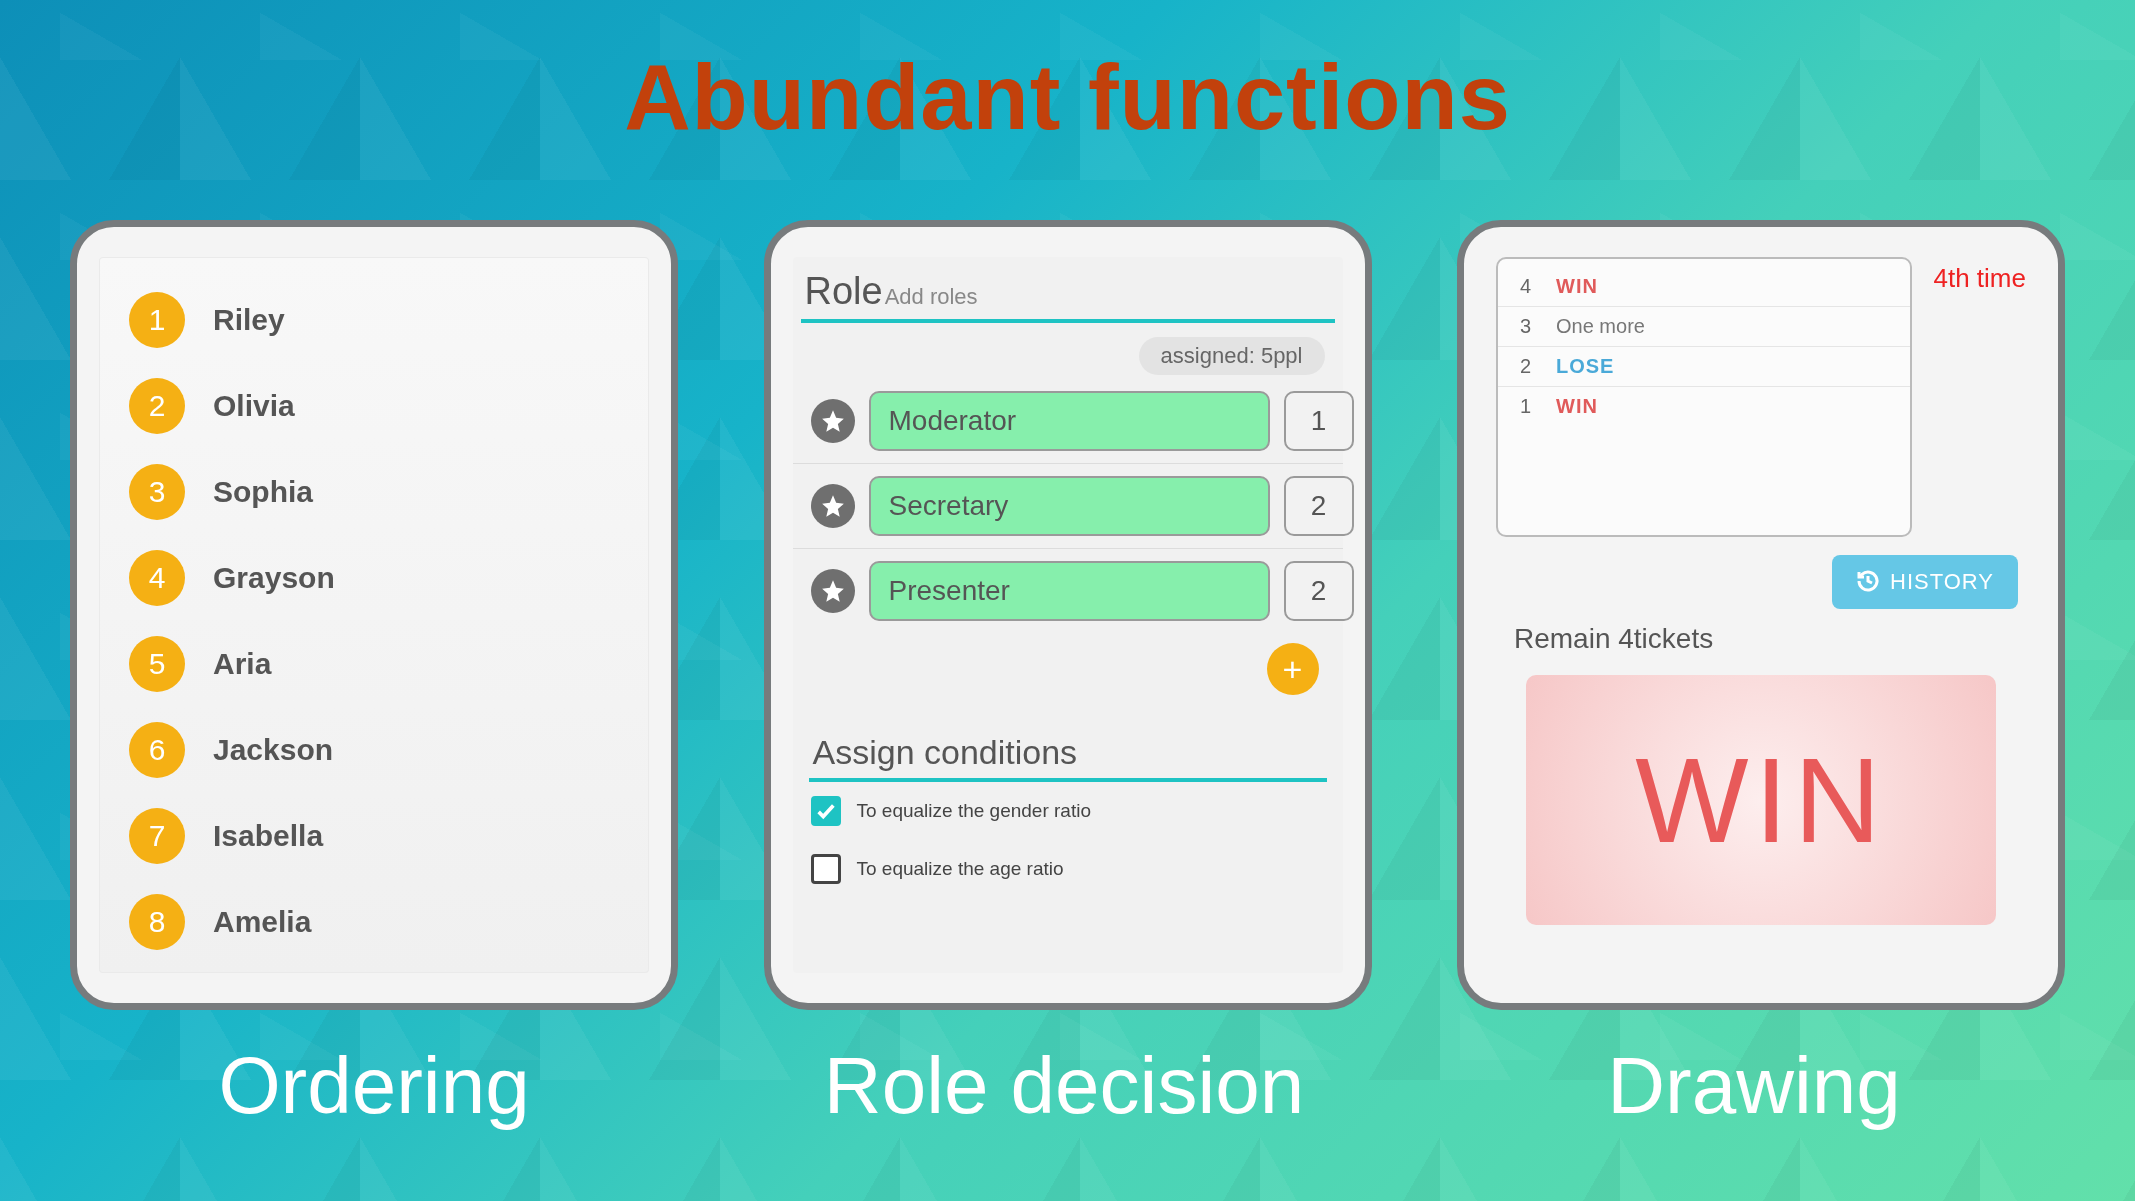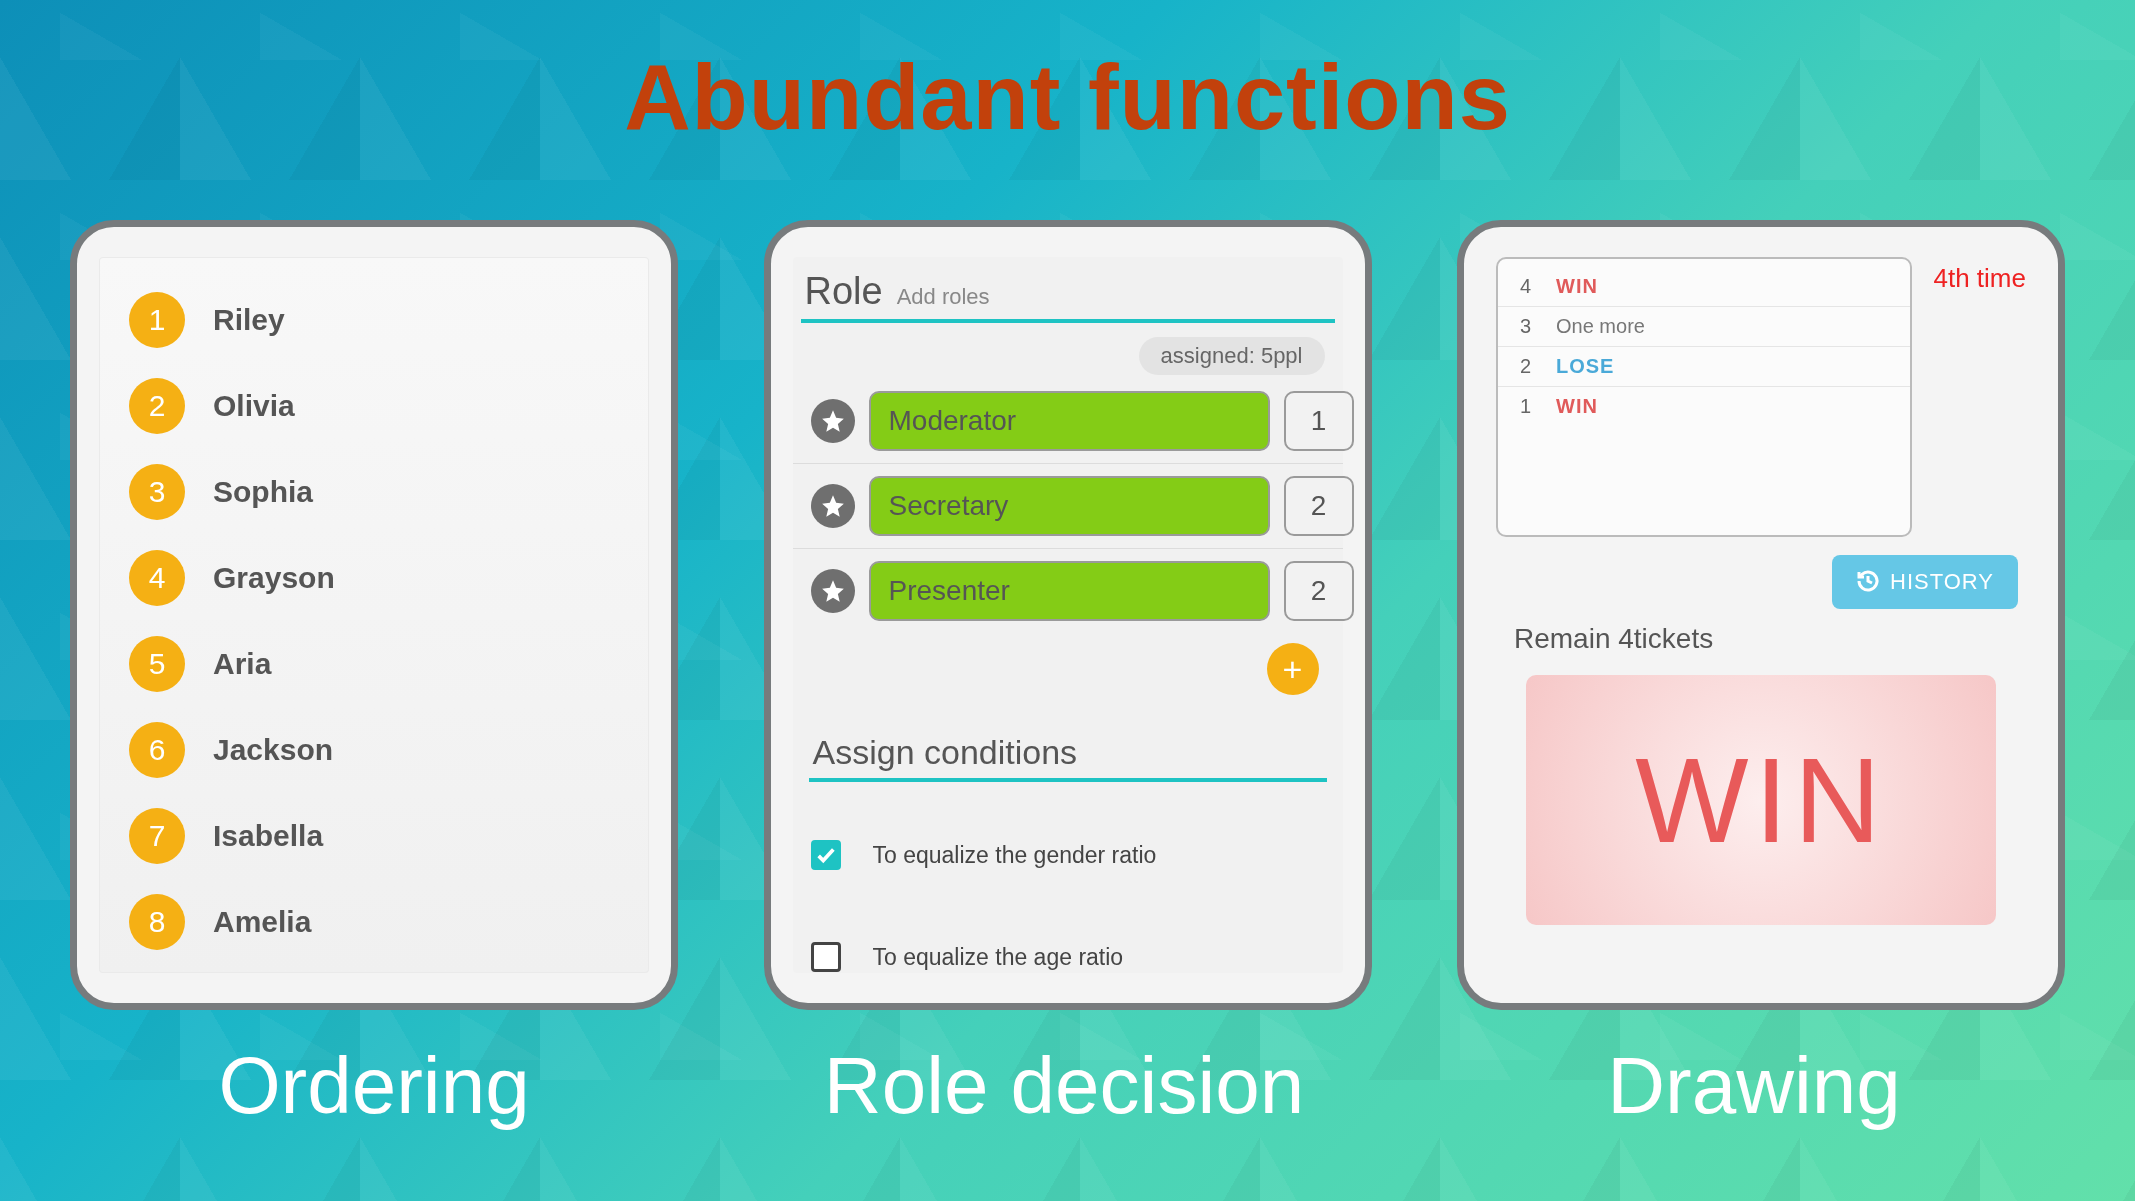--- a/index.html
+++ b/index.html
@@ -87,21 +87,21 @@
   .order-name { font-size: 30px; color: #555; font-weight: bold; }
 
   
   .role-inner {
     background: #f1f1f1;
     height: 100%;
     border-radius: 4px;
     padding: 5px 0;
   }
   .section-head {
-    display: flex; align-items: baseline; gap: 14px;
+    display: flex; align-items: baseline; gap: 2px;
     border-bottom: 4px solid #1ec3c3;
     padding: 8px 4px 6px 4px;
     margin: 0 8px;
   }
   .section-head .h { font-size: 38px; color: #555; }
   .section-head .s { font-size: 22px; color: #888; }
 
   .assigned-pill {
     margin: 14px 18px 4px auto;
     width: fit-content;
@@ -127,21 +127,21 @@
     display:flex; align-items:center; justify-content:center;
     flex-shrink:0;
   }
   .star-icon svg { width: 26px; height: 26px; fill: #fff; }
 
   .role-input {
     flex: 1;
     height: 60px;
     border: 2px solid #9a9a9a;
     border-radius: 10px;
-    background: #84cc16;
+    background: #86efac;
     font-size: 28px;
     color: #555;
     padding: 0 18px;
   }
   .count-input {
     width: 70px; height: 60px;
     border: 2px solid #9a9a9a;
     border-radius: 10px;
     background: #f2f2f2;
     font-size: 28px; color:#555;
@@ -152,23 +152,23 @@
   .add-btn {
     width: 52px; height: 52px; border-radius: 50%;
     background: #f5b014; color:#fff; font-size: 34px;
     display:flex; align-items:center; justify-content:center;
     margin: 10px 24px 10px auto;
     cursor:pointer;
   }
 
   .cond-section { margin-top: 30px; padding: 0 8px; }
   .cond-row {
-    display:flex; align-items:center; gap:32px;
+    display:flex; align-items:center; gap:16px;
     padding: 14px 10px;
-    font-size: 23px; color:#444;margin-top:44px;
+    font-size: 19px; color:#444;
   }
   .chk {
     width: 30px; height: 30px;
     border: 3px solid #444; border-radius: 4px;
     display:flex; align-items:center; justify-content:center;
     background:#fff;
   }
   .chk.checked { background:#1ec3c3; border-color:#1ec3c3; }
   .chk.checked svg { width:22px; height:22px; stroke:#fff; stroke-width:4; fill:none; }
 

